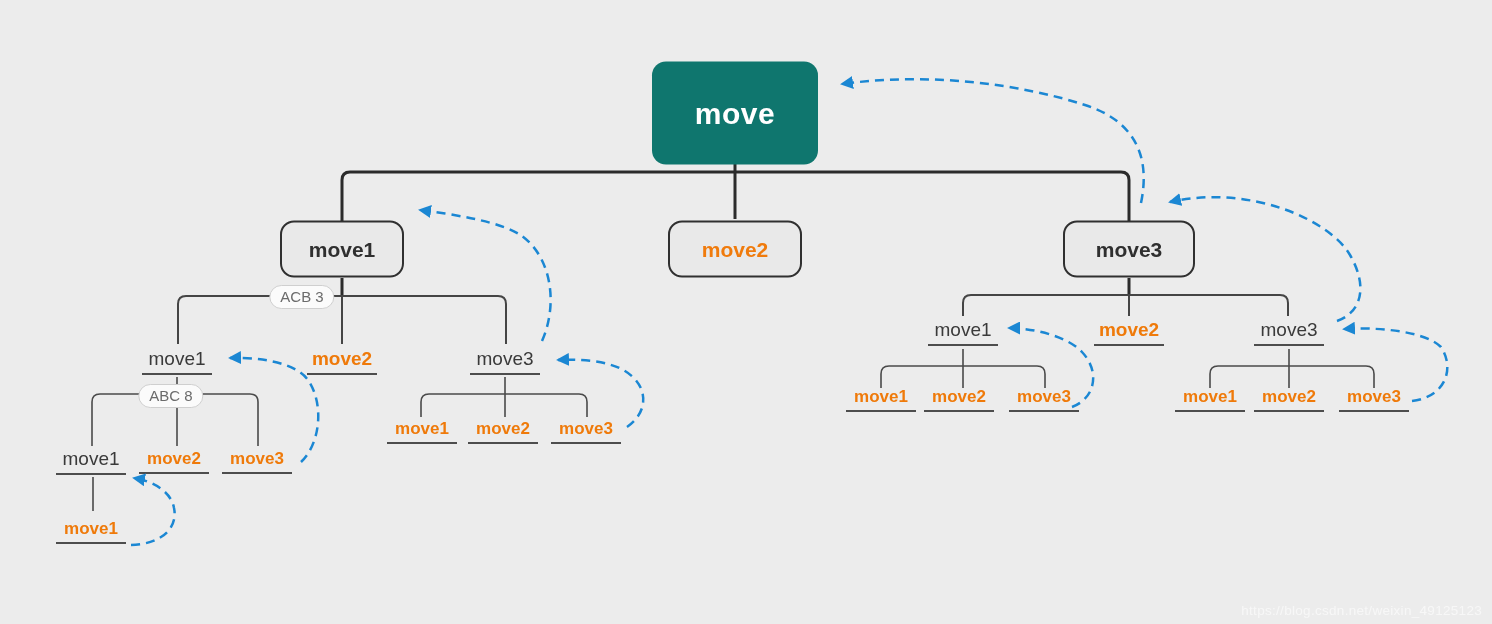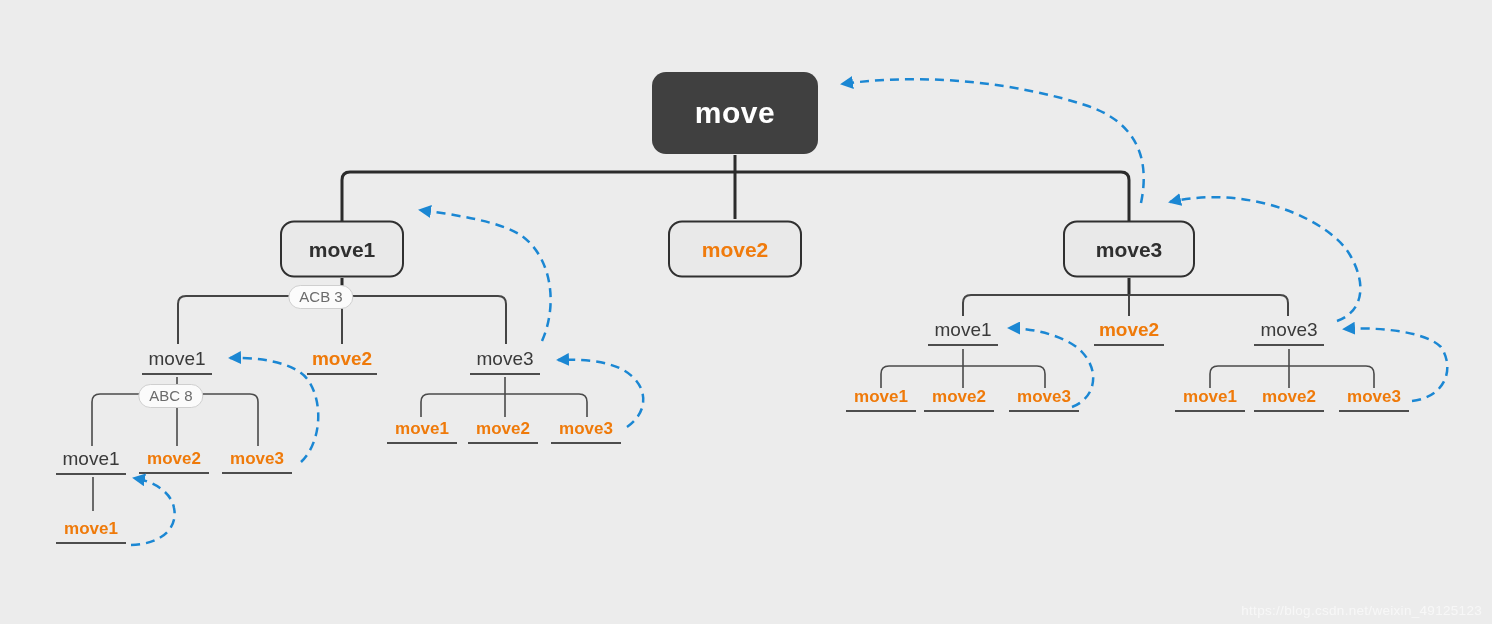--- a/index.html
+++ b/index.html
@@ -3,21 +3,21 @@
 <meta charset="utf-8">
 <style>
   html,body{margin:0;padding:0;background:#ececec;}
   .canvas{position:relative;width:1492px;height:624px;background:#ececec;overflow:hidden;
           font-family:"Liberation Sans",sans-serif;}
   svg.layer{position:absolute;left:0;top:0;width:1492px;height:624px;}
   #connectors{z-index:1;}
   #arrows{z-index:4;pointer-events:none;}
   .box{position:absolute;transform:translate(-50%,-50%);display:flex;align-items:center;
        justify-content:center;border-radius:14px;font-weight:700;z-index:2;box-sizing:border-box;}
-  .box-root{width:166px;height:82px;background:#404040;color:#ffffff;font-size:30px;letter-spacing:.5px;}
+  .box-root{width:166px;height:103px;background:#0f766e;color:#ffffff;font-size:30px;letter-spacing:.5px;}
   .box-l1{width:128px;height:57px;background:#e9e9e9;border:2.5px solid #303030;font-size:21px;}
   .box-dark{color:#2f2f2f;}
   .box-orange{color:#f07b0c;}
   .tnode{position:absolute;transform:translateX(-50%);width:70px;text-align:center;
          padding-bottom:3px;border-bottom:2px solid #4d4d4d;z-index:2;white-space:nowrap;}
   .t-dark{color:#3a3a3a;font-weight:400;}
   .t-orange{color:#ef7a0a;font-weight:700;}
   .t-lg{font-size:19px;}
   .t-md{font-size:17px;}
   .pill{position:absolute;transform:translate(-50%,-50%);background:#fbfbfb;border:1.5px solid #cfcfcf;
@@ -56,21 +56,21 @@
       <path d="M1289 349 L1289 388"></path>
       <path d="M93 477 L93 511"></path>
     </g>
   </svg>
 
   <div class="box box-root" style="left:735px;top:113px;">move</div>
   <div class="box box-l1 box-dark" style="left:342px;top:249px;width:124px;">move1</div>
   <div class="box box-l1 box-orange" style="left:735px;top:249px;width:134px;">move2</div>
   <div class="box box-l1 box-dark" style="left:1129px;top:249px;width:132px;">move3</div>
 
-  <div class="pill" style="left:321px;top:297px;">ACB 3</div>
+  <div class="pill" style="left:302px;top:297px;">ACB 3</div>
   <div class="pill" style="left:171px;top:396px;">ABC 8</div>
 
   <div class="tnode t-dark t-lg" style="left:177px;top:348px;">move1</div>
   <div class="tnode t-orange t-lg" style="left:342px;top:348px;">move2</div>
   <div class="tnode t-dark t-lg" style="left:505px;top:348px;">move3</div>
 
   <div class="tnode t-dark t-lg" style="left:91px;top:448px;">move1</div>
   <div class="tnode t-orange t-md" style="left:174px;top:449px;">move2</div>
   <div class="tnode t-orange t-md" style="left:257px;top:449px;">move3</div>
 

